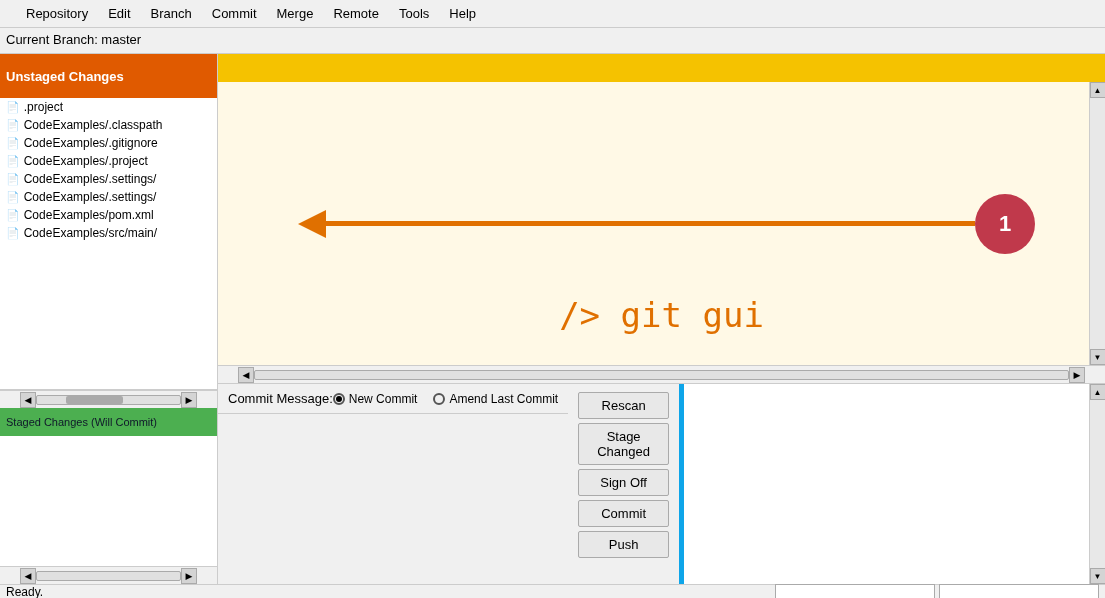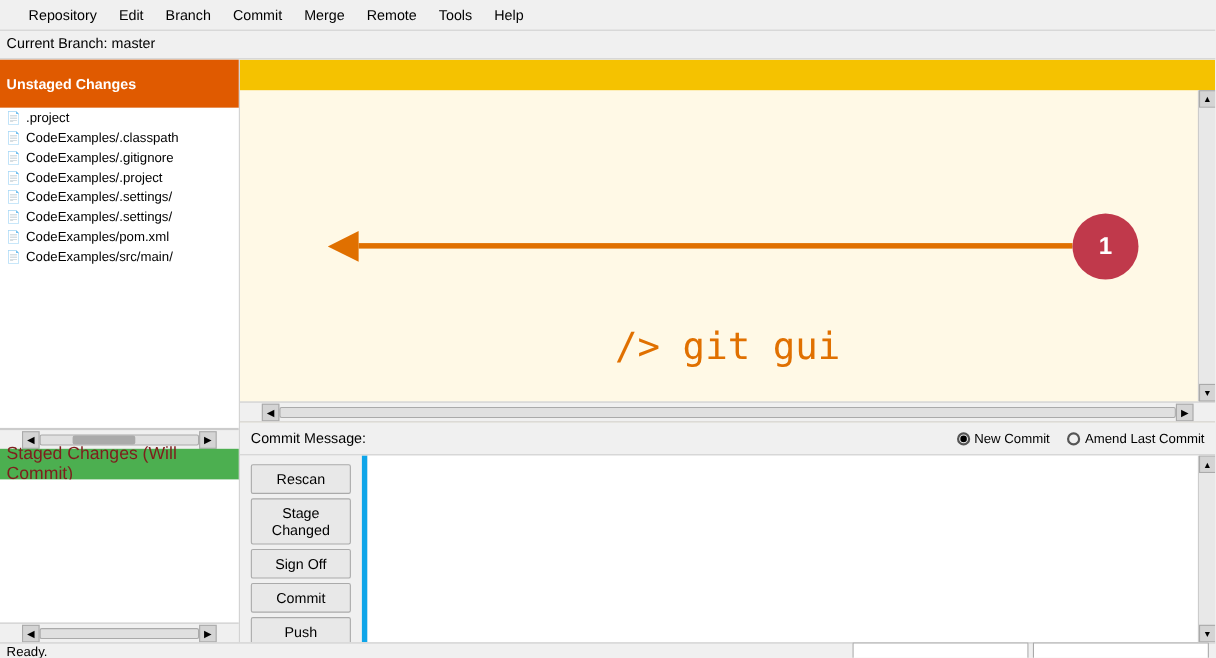--- a/index.html
+++ b/index.html
@@ -115,23 +115,23 @@
       position: absolute;
       left: 20%;
       width: 40%;
       height: 100%;
       background: #aaa;
       border-radius: 2px;
     }
 
     #staged-header {
       background: #4caf50;
-      color: #7f1d1d;
+      color: #0f172a;
       padding: 4px 6px;
-      font-size: 16px;
+      font-size: 11px;
       height: 28px;
       display: flex;
       align-items: center;
     }
 
     #staged-area {
       flex: 0 0 130px;
       background: #fff;
       overflow-y: auto;
     }
@@ -277,21 +277,21 @@
     .vscroll-track {
       flex: 1;
       width: 16px;
       background: #e8e8e8;
     }
 
     
     #commit-area {
       flex: 1;
       display: flex;
-      flex-direction: column;
+      flex-direction: row;
       overflow: hidden;
     }
 
     #commit-header {
       display: flex;
       align-items: center;
       padding: 4px 10px;
       background: #f0f0f0;
       border-bottom: 1px solid #ccc;
       height: 30px;

